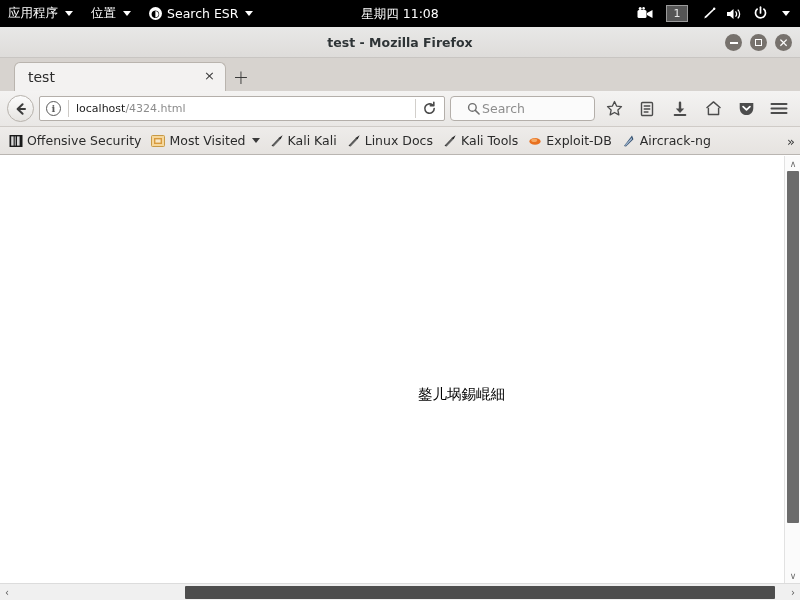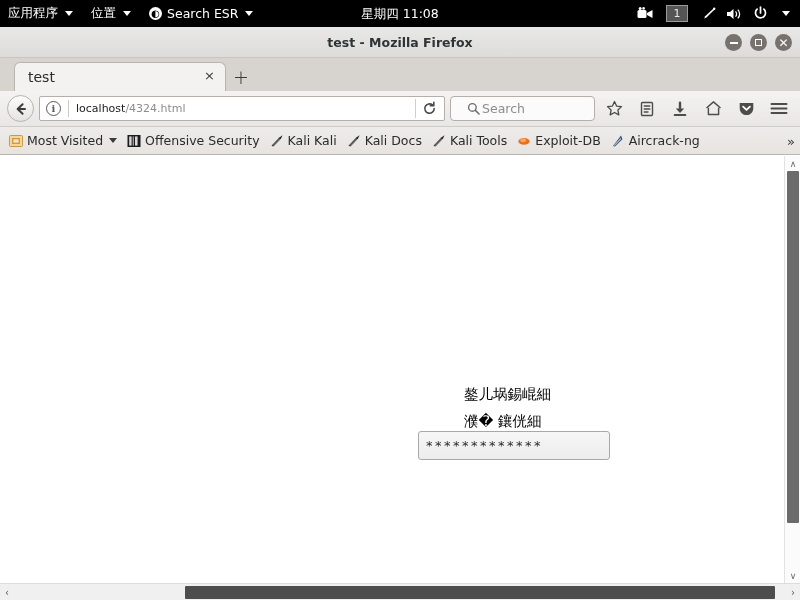--- a/index.html
+++ b/index.html
@@ -239,21 +239,20 @@
     width: 784px; height: 427px;
     background: #ffffff;
   }
   #login-form {
     position: absolute;
     left: 418px; top: 229px;
   }
   .form-row {
     display: flex; align-items: center;
     margin-bottom: 8px;
-    flex-direction: column;
   }
   .form-label {
     font-size: 14.5px;
     color: #000000;
     font-family: "DejaVu Sans", sans-serif;
     width: 100px;
     text-align: left;
     white-space: nowrap;
   }
   .form-input {
@@ -457,52 +456,52 @@
       <svg width="18" height="15" viewBox="0 0 18 15" aria-hidden="true">
         <path d="M1.5 3 H16.5 M1.5 7.5 H16.5 M1.5 12 H16.5" stroke="#4c4c4c" stroke-width="2" stroke-linecap="round"></path>
       </svg>
     </div>
   </div>
 
   <div id="bookmarks">
 
     <div class="bm">
       <svg class="bm-ico" viewBox="0 0 14 14" aria-hidden="true">
-        <rect x="0.5" y="1.5" width="13" height="11" rx="1" fill="#f6d79b" stroke="#c79a46" stroke-width="1"></rect>
-        <rect x="3" y="4" width="8" height="6" fill="#d89a3c"></rect>
-        <rect x="4.4" y="5.4" width="5.2" height="3.2" fill="#f6e7c8"></rect>
-      </svg>
-      <span>Most Visited</span>
-      <span class="bm-caret"></span>
-    </div>
-
-    <div class="bm">
-      <svg class="bm-ico" viewBox="0 0 14 14" aria-hidden="true">
         <rect x="0.5" y="1" width="13" height="12" fill="#1b1b1b"></rect>
         <rect x="2.2" y="2.4" width="2.4" height="9.2" fill="#d9d9d9"></rect>
         <rect x="5.6" y="2.4" width="1.4" height="9.2" fill="#9a9a9a"></rect>
         <rect x="8" y="2.4" width="2.6" height="9.2" fill="#d9d9d9"></rect>
       </svg>
       <span>Offensive Security</span>
     </div>
 
     <div class="bm">
       <svg class="bm-ico" viewBox="0 0 14 14" aria-hidden="true">
+        <rect x="0.5" y="1.5" width="13" height="11" rx="1" fill="#f6d79b" stroke="#c79a46" stroke-width="1"></rect>
+        <rect x="3" y="4" width="8" height="6" fill="#d89a3c"></rect>
+        <rect x="4.4" y="5.4" width="5.2" height="3.2" fill="#f6e7c8"></rect>
+      </svg>
+      <span>Most Visited</span>
+      <span class="bm-caret"></span>
+    </div>
+
+    <div class="bm">
+      <svg class="bm-ico" viewBox="0 0 14 14" aria-hidden="true">
         <path d="M1.5 11.8 L9.6 3.2 L12.6 1.2 L11 4.6 L3.4 12.6 Z" fill="#222222"></path>
         <path d="M2.4 11.4 L9.2 4.4 L10.4 4.9 L3.6 11.9 Z" fill="#6f6f6f"></path>
       </svg>
       <span>Kali Kali</span>
     </div>
 
     <div class="bm">
       <svg class="bm-ico" viewBox="0 0 14 14" aria-hidden="true">
         <path d="M1.5 11.8 L9.6 3.2 L12.6 1.2 L11 4.6 L3.4 12.6 Z" fill="#222222"></path>
         <path d="M2.4 11.4 L9.2 4.4 L10.4 4.9 L3.6 11.9 Z" fill="#6f6f6f"></path>
       </svg>
-      <span>Kali Docs</span>
+      <span>Linux Docs</span>
     </div>
 
     <div class="bm">
       <svg class="bm-ico" viewBox="0 0 14 14" aria-hidden="true">
         <path d="M1.5 11.8 L9.6 3.2 L12.6 1.2 L11 4.6 L3.4 12.6 Z" fill="#222222"></path>
         <path d="M2.4 11.4 L9.2 4.4 L10.4 4.9 L3.6 11.9 Z" fill="#6f6f6f"></path>
       </svg>
       <span>Kali Tools</span>
     </div>
 
@@ -525,24 +524,20 @@
     <div id="bm-overflow">»</div>
   </div>
 
   <div id="content">
     <div id="page-canvas">
 
       <div id="login-form">
         <div class="form-row">
           <label class="form-label">鏊儿埚錫崐細</label>
         </div>
-        <div class="form-row">
-          <label class="form-label">濮� 鑲侊細</label>
-          <input class="form-input pw" type="text" readonly="" value="*************" style="">
-        </div>
       </div>
 
     </div>
 
     <div id="vscroll">
       <div class="arrow">∧</div>
       <div id="vthumb"></div>
       <div class="arrow" style="position:absolute; bottom:0;">∨</div>
     </div>
   </div>

